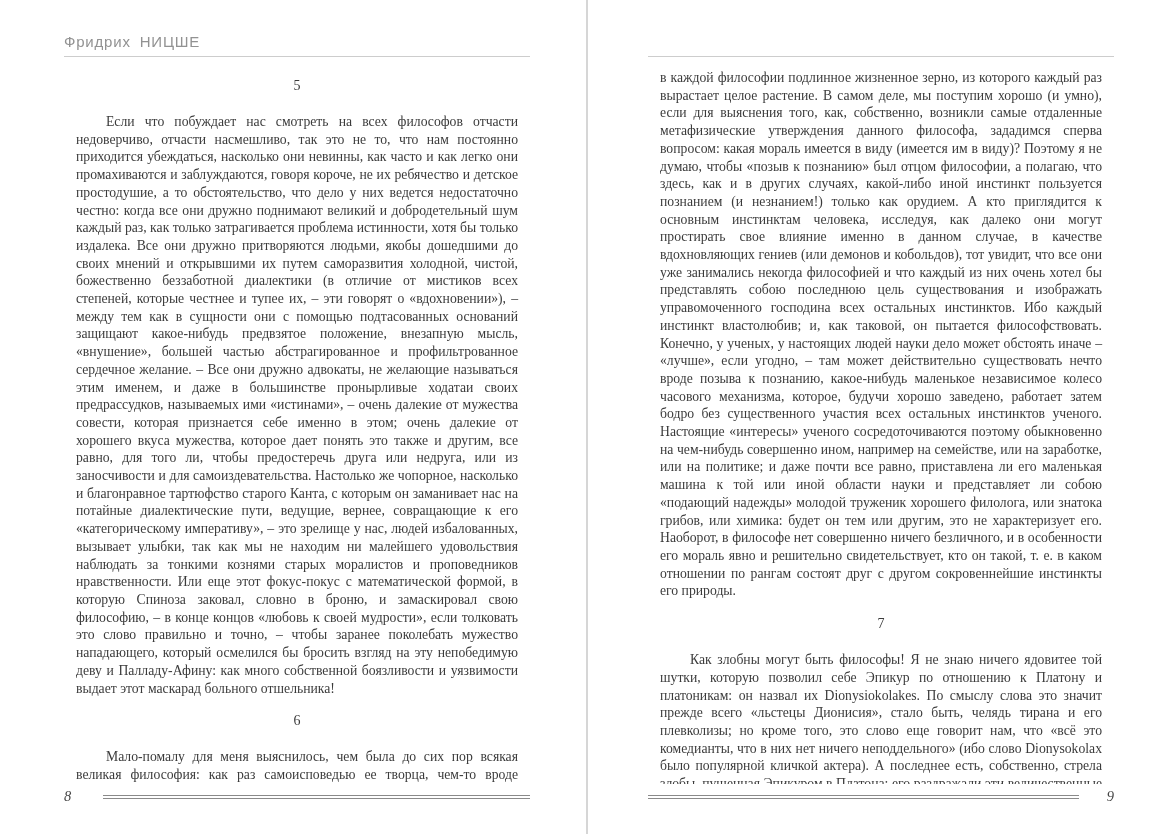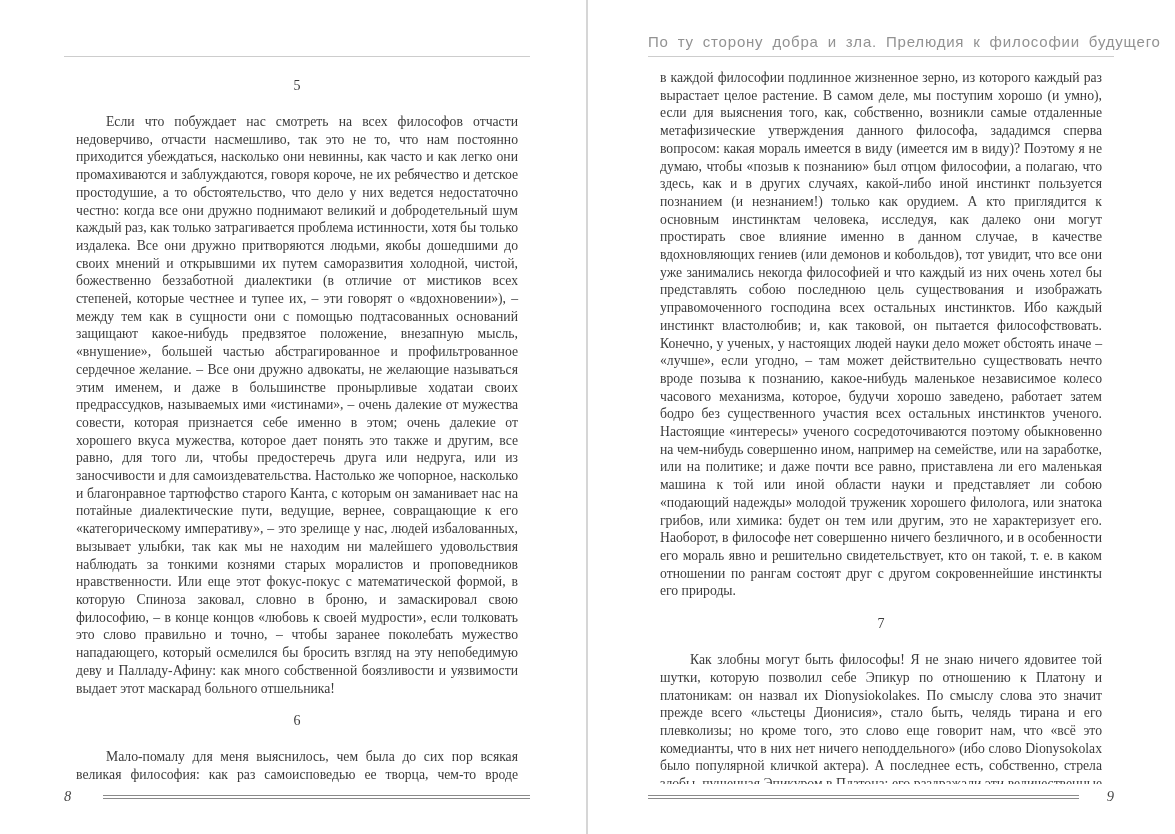--- a/index.html
+++ b/index.html
@@ -88,39 +88,39 @@
   }
   .left-col  .double-rule { margin-left: 32px; }
   .right-col .double-rule { margin-right: 28px; }
 </style>
 </head>
 <body>
 
 <div class="spread">
 
   <div class="page-col left-col">
+    <div class="running-header">Фридрих НИЦШЕ</div>
     <div class="header-rule"></div>
 
     <div class="page-body">
       <div class="section-number">5</div>
       <p class="para indent">Если что побуждает нас смотреть на всех философов отчасти недоверчиво, отчасти насмешливо, так это не то, что нам постоянно приходится убеждаться, насколько они невинны, как часто и как легко они промахиваются и заблуждаются, говоря короче, не их ребячество и детское простодушие, а то обстоятельство, что дело у них ведется недостаточно честно: когда все они дружно поднимают великий и добродетельный шум каждый раз, как только затрагивается проблема истинности, хотя бы только издалека. Все они дружно притворяются людьми, якобы дошедшими до своих мнений и открывшими их путем саморазвития холодной, чистой, божественно беззаботной диалектики (в отличие от мистиков всех степеней, которые честнее и тупее их, – эти говорят о «вдохновении»), – между тем как в сущности они с помощью подтасованных оснований защищают какое-нибудь предвзятое положение, внезапную мысль, «внушение», большей частью абстрагированное и профильтрованное сердечное желание. – Все они дружно адвокаты, не желающие называться этим именем, и даже в большинстве пронырливые ходатаи своих предрассудков, называемых ими «истинами», – очень далекие от мужества совести, которая признается себе именно в этом; очень далекие от хорошего вкуса мужества, которое дает понять это также и другим, все равно, для того ли, чтобы предостеречь друга или недруга, или из заносчивости и для самоиздевательства. Настолько же чопорное, насколько и благонравное тартюфство старого Канта, с которым он заманивает нас на потайные диалектические пути, ведущие, вернее, совращающие к его «категорическому императиву», – это зрелище у нас, людей избалованных, вызывает улыбки, так как мы не находим ни малейшего удовольствия наблюдать за тонкими кознями старых моралистов и проповедников нравственности. Или еще этот фокус-покус с математической формой, в которую Спиноза заковал, словно в броню, и замаскировал свою философию, – в конце концов «любовь к своей мудрости», если толковать это слово правильно и точно, – чтобы заранее поколебать мужество нападающего, который осмелился бы бросить взгляд на эту непобедимую деву и Палладу-Афину: как много собственной боязливости и уязвимости выдает этот маскарад больного отшельника!</p>
       <div class="section-number">6</div>
       <p class="para indent">Мало-помалу для меня выяснилось, чем была до сих пор всякая великая философия: как раз самоисповедью ее творца, чем-то вроде memoires, написанных им помимо воли и незаметно для самого себя; равным образом для меня выяснилось, что нравственные (или безнравственные) цели составляют</p>
     </div>
 
     <div class="page-footer">
       <span class="page-num">8</span>
       <span class="double-rule"></span>
     </div>
   </div>
 
   <div class="divider"></div>
 
   <div class="page-col right-col">
-    <div class="running-header">По ту сторону добра и зла. Прелюдия к философии будущего</div>
     <div class="header-rule"></div>
 
     <div class="page-body">
       <p class="para cont">в каждой философии подлинное жизненное зерно, из которого каждый раз вырастает целое растение. В самом деле, мы поступим хорошо (и умно), если для выяснения того, как, собственно, возникли самые отдаленные метафизические утверждения данного философа, зададимся сперва вопросом: какая мораль имеется в виду (имеется им в виду)? Поэтому я не думаю, чтобы «позыв к познанию» был отцом философии, а полагаю, что здесь, как и в других случаях, какой-либо иной инстинкт пользуется познанием (и незнанием!) только как орудием. А кто приглядится к основным инстинктам человека, исследуя, как далеко они могут простирать свое влияние именно в данном случае, в качестве вдохновляющих гениев (или демонов и кобольдов), тот увидит, что все они уже занимались некогда философией и что каждый из них очень хотел бы представлять собою последнюю цель существования и изображать управомоченного господина всех остальных инстинктов. Ибо каждый инстинкт властолюбив; и, как таковой, он пытается философствовать. Конечно, у ученых, у настоящих людей науки дело может обстоять иначе – «лучше», если угодно, – там может действительно существовать нечто вроде позыва к познанию, какое-нибудь маленькое независимое колесо часового механизма, которое, будучи хорошо заведено, работает затем бодро без существенного участия всех остальных инстинктов ученого. Настоящие «интересы» ученого сосредоточиваются поэтому обыкновенно на чем-нибудь совершенно ином, например на семействе, или на заработке, или на политике; и даже почти все равно, приставлена ли его маленькая машина к той или иной области науки и представляет ли собою «подающий надежды» молодой труженик хорошего филолога, или знатока грибов, или химика: будет он тем или другим, это не характеризует его. Наоборот, в философе нет совершенно ничего безличного, и в особенности его мораль явно и решительно свидетельствует, кто он такой, т. е. в каком отношении по рангам состоят друг с другом сокровеннейшие инстинкты его природы.</p>
       <div class="section-number">7</div>
       <p class="para indent">Как злобны могут быть философы! Я не знаю ничего ядовитее той шутки, которую позволил себе Эпикур по отношению к Платону и платоникам: он назвал их Dionysiokolakes. По смыслу слова это значит прежде всего «льстецы Дионисия», стало быть, челядь тирана и его плевколизы; но кроме того, это слово еще говорит нам, что «всё это комедианты, что в них нет ничего неподдельного» (ибо слово Dionysokolax было популярной кличкой актера). А последнее есть, собственно, стрела злобы, пущенная Эпикуром в Платона: его раздражали эти величественные манеры, эта самоинсценировка, в чем знали толк Платон и его ученики и чего не понимал Эпикур, этот старый учитель с острова Самос, скрывавшийся в своем садике в Афи-</p>
     </div>
 
     <div class="page-footer">
       <span class="double-rule"></span>

